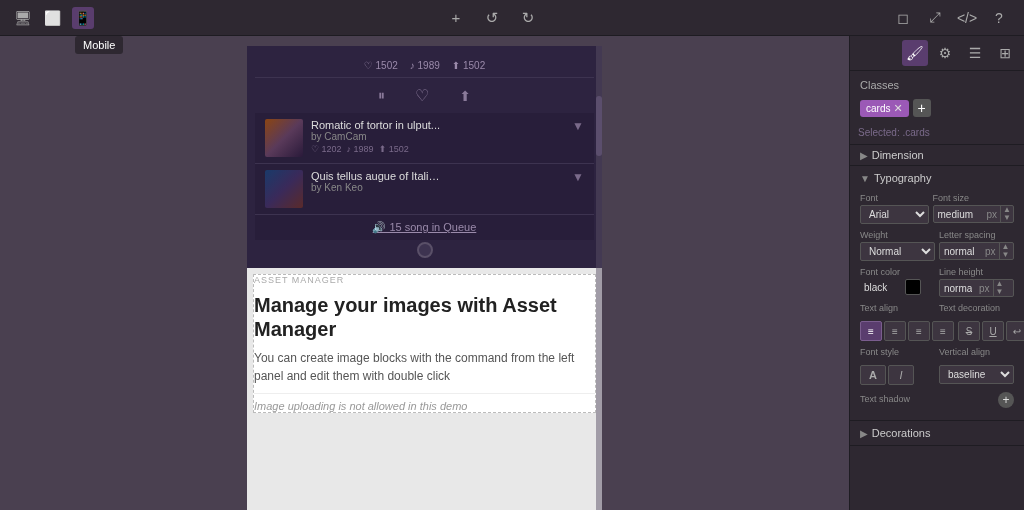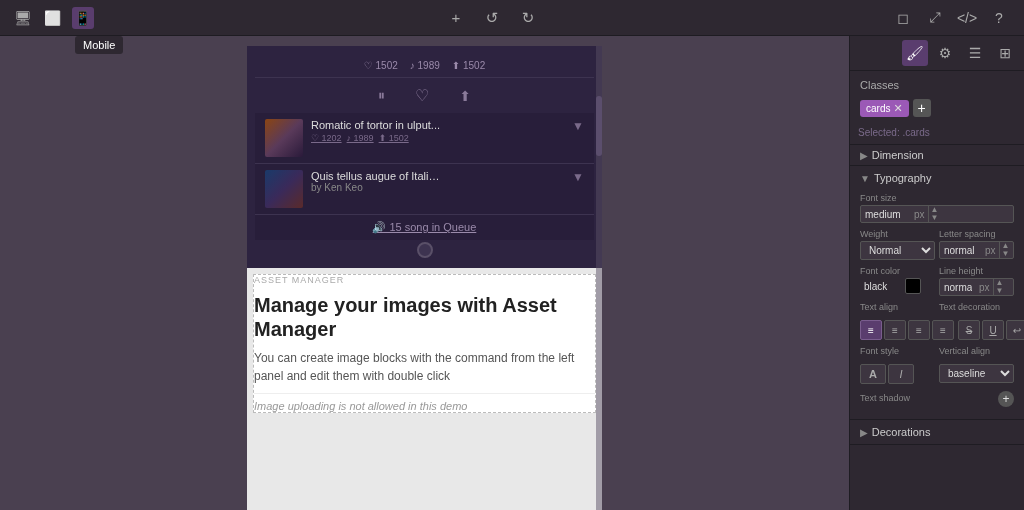--- a/index.html
+++ b/index.html
@@ -109,21 +109,21 @@
       border-radius: 2px;
       overflow: hidden;
     }
     .song-thumb-inner {
       width: 100%; height: 100%;
       background: linear-gradient(135deg, #8B4513 0%, #5a3a5a 50%, #2a1a3a 100%);
     }
     .song-info { flex: 1; }
     .song-title { color: #ddd; font-size: 11px; white-space: nowrap; overflow: hidden; text-overflow: ellipsis; max-width: 130px; }
     .song-artist { color: #888; font-size: 10px; }
-    .song-stats { font-size: 9px; color: #7a6a8a; display: flex; gap: 5px; margin-top: 2px; text-decoration: underline; }
+    .song-stats { font-size: 9px; color: #7a6a8a; display: flex; gap: 5px; margin-top: 2px; }
     .song-arrow { color: #7a6a8a; font-size: 12px; }
     .song-queue {
       text-align: center;
       padding: 6px;
       background: #281e3a;
       font-size: 11px;
       color: #9a8aaa;
       text-decoration: underline;
     }
     .asset-label {
@@ -405,20 +405,21 @@
           <span class="heart-icon">♡</span>
           <span class="player-icon">⬆</span>
         </div>
 
         <div class="song-item">
           <div class="song-thumb">
             <div class="song-thumb-inner" style="background: linear-gradient(135deg, #8B4513 0%, #5a3a5a 50%, #2a1a3a 100%);"></div>
           </div>
           <div class="song-info">
             <div class="song-title">Romatic of tortor in ulput...</div>
+            <div class="song-artist">by CamCam</div>
             <div class="song-stats">
               <span>♡ 1202</span>
               <span>♪ 1989</span>
               <span>⬆ 1502</span>
             </div>
           </div>
           <span class="song-arrow">▼</span>
         </div>
 
         <div class="song-item">
@@ -484,20 +485,26 @@
 
     <div class="typo-section panel-section">
       <div class="typo-header">
         <div style="display:flex;align-items:center;gap:4px;">
           <span class="arrow">▼</span>
           <span>Typography</span>
         </div>
       </div>
 
       <div class="field-row">
+        <div class="field-group">
+          <div class="field-label">Font</div>
+          <select class="field-select">
+            <option>Arial</option>
+          </select>
+        </div>
         <div class="field-group">
           <div class="field-label">Font size</div>
           <div class="field-input-row">
             <input class="field-input" type="text" value="medium" style="width: 50px;">
             <span class="field-unit">px</span>
             <div class="field-stepper">
               <span class="step-btn">▲</span>
               <span class="step-btn">▼</span>
             </div>
           </div>

